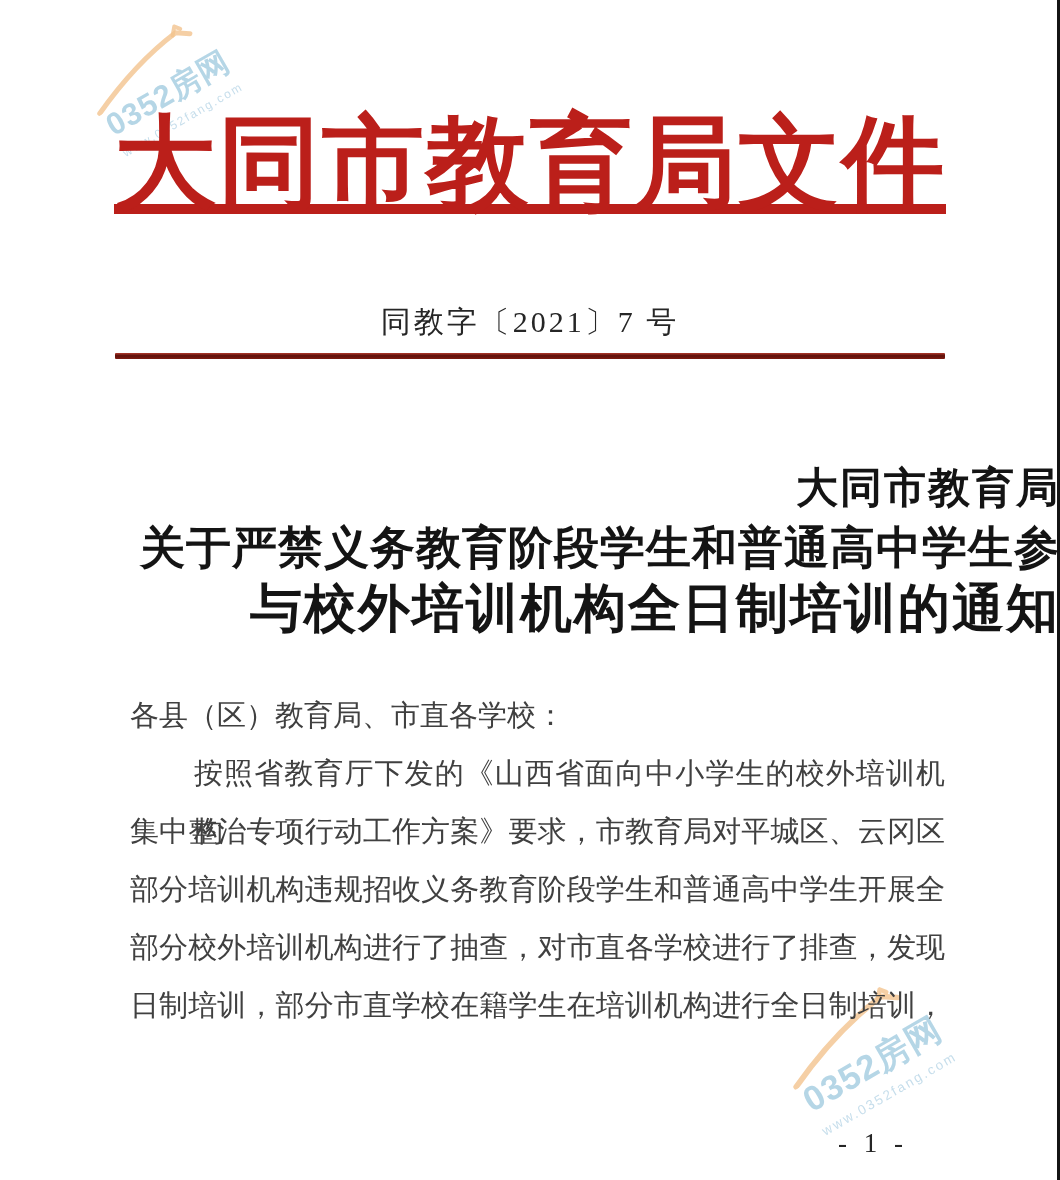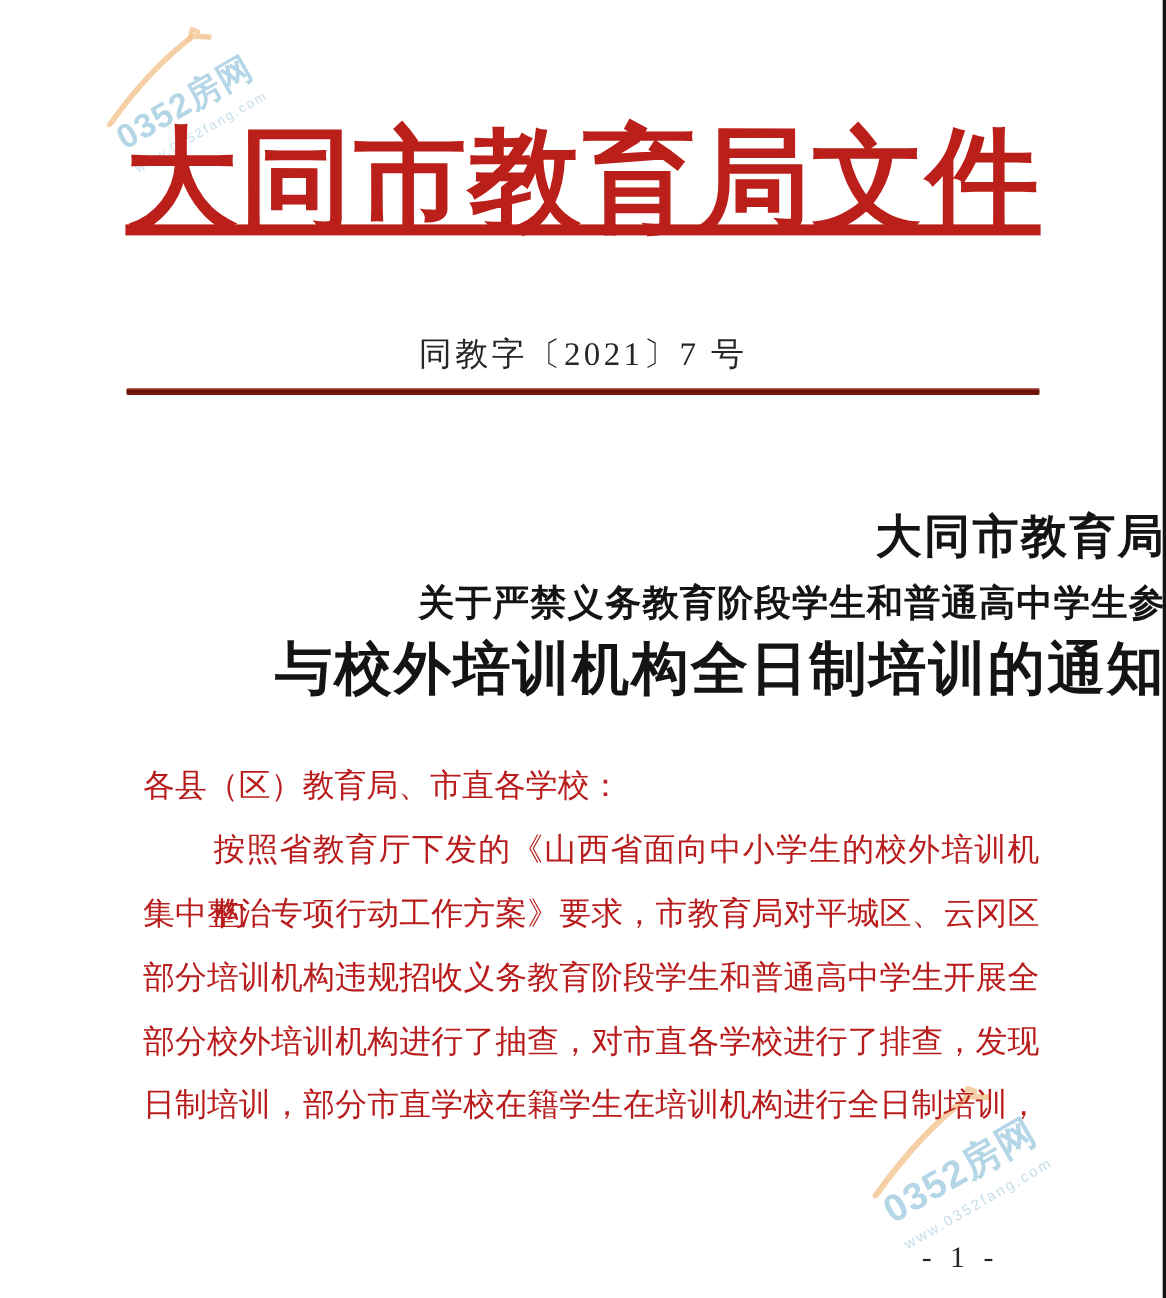--- a/index.html
+++ b/index.html
@@ -40,26 +40,26 @@
     border-radius:1px;
   }
   
   .title-block {
     position:absolute; top:458px; left:0; width:100%;
     text-align:right; color:#141414;
     font-family:"Liberation Sans","DejaVu Sans",sans-serif;
     font-weight:700;
   }
   .title-line-1 { font-size:42px; line-height:60px; letter-spacing:2px; }
-  .title-line-2 { font-size:33px; line-height:60px; letter-spacing:1px; white-space:nowrap; }
+  .title-line-2 { font-size:45px; line-height:60px; letter-spacing:1px; white-space:nowrap; }
   .title-line-3 { font-size:52px; line-height:60px; letter-spacing:2px; white-space:nowrap; }
   
   .body-block {
     position:absolute; top:686px; left:130px; width:815px;
-    color:#b91c1c;
+    color:#404040;
     font-size:29px;
   }
   .body-line { height:58px; line-height:58px; white-space:nowrap; overflow:visible; }
   .body-line.justify {
     text-align:justify;
     text-align-last:justify;
     white-space:normal;
   }
   .body-line.indent { padding-left:64px; }
   

